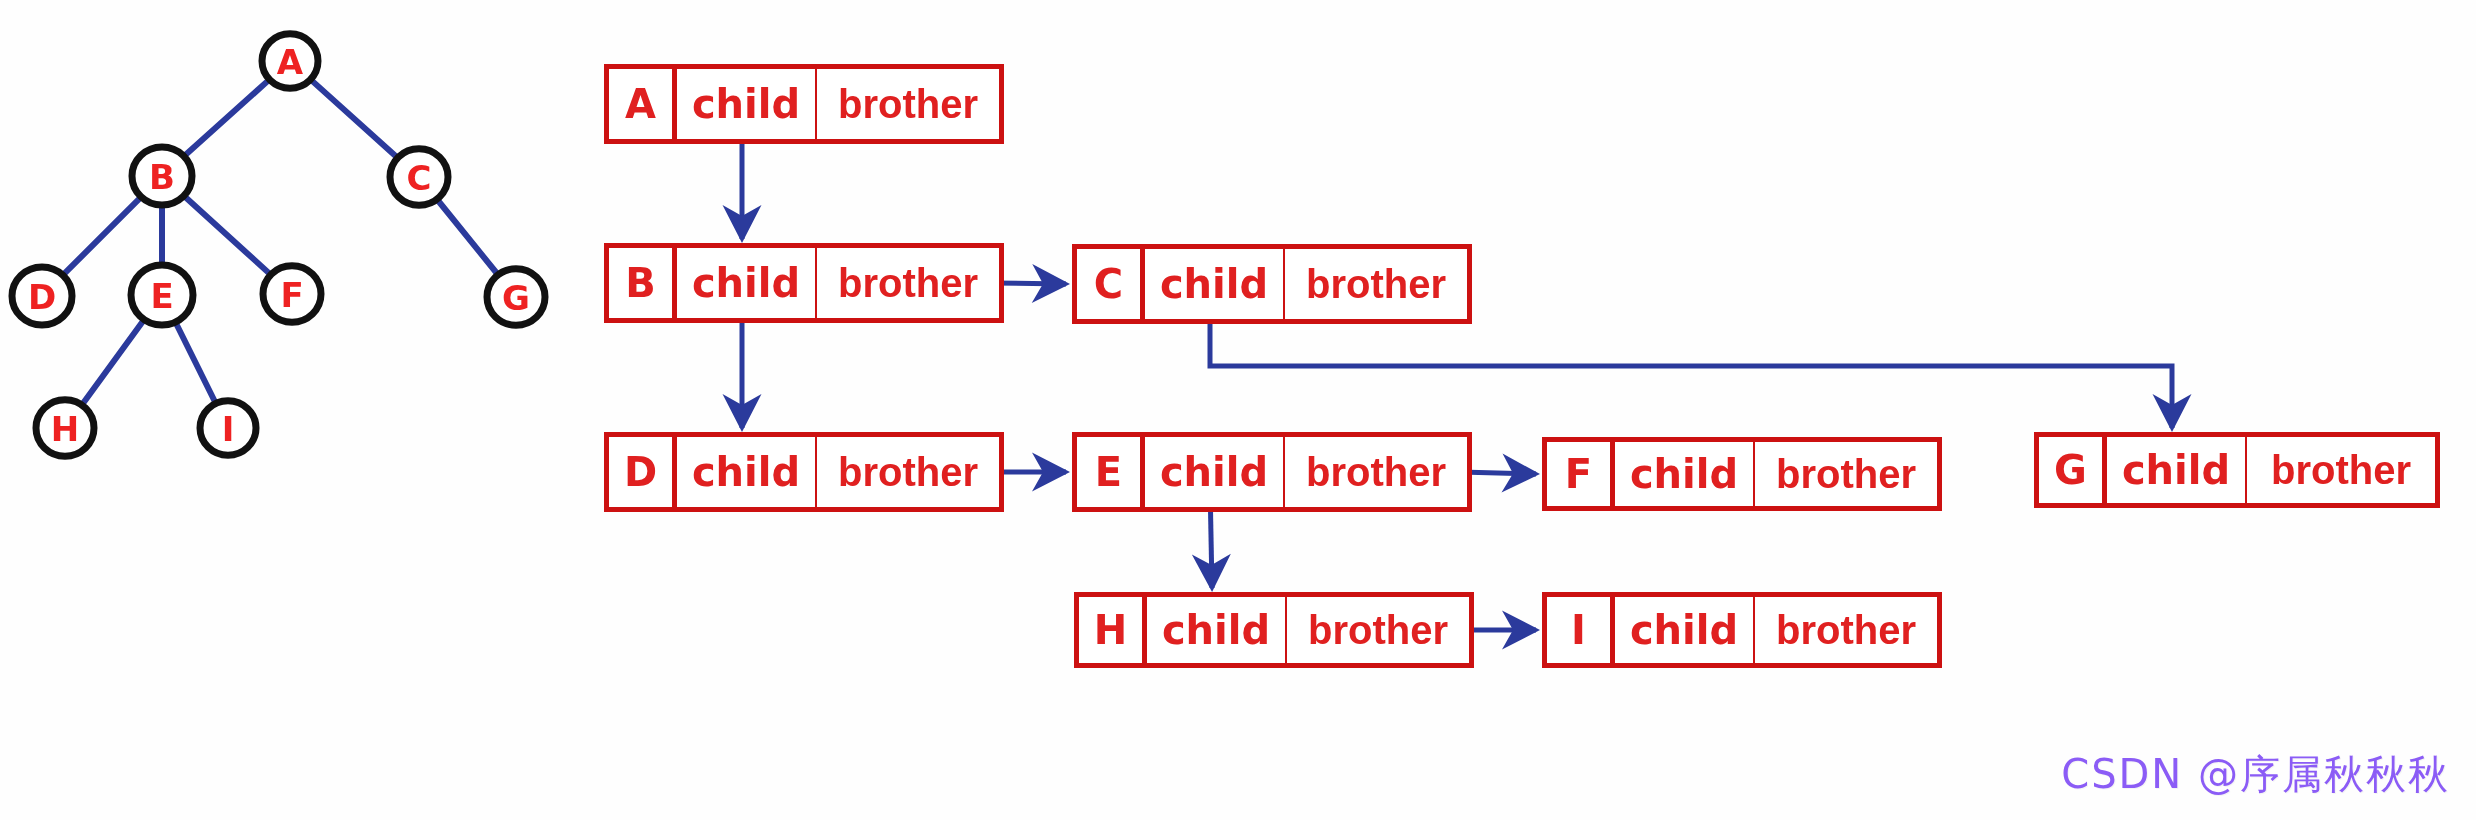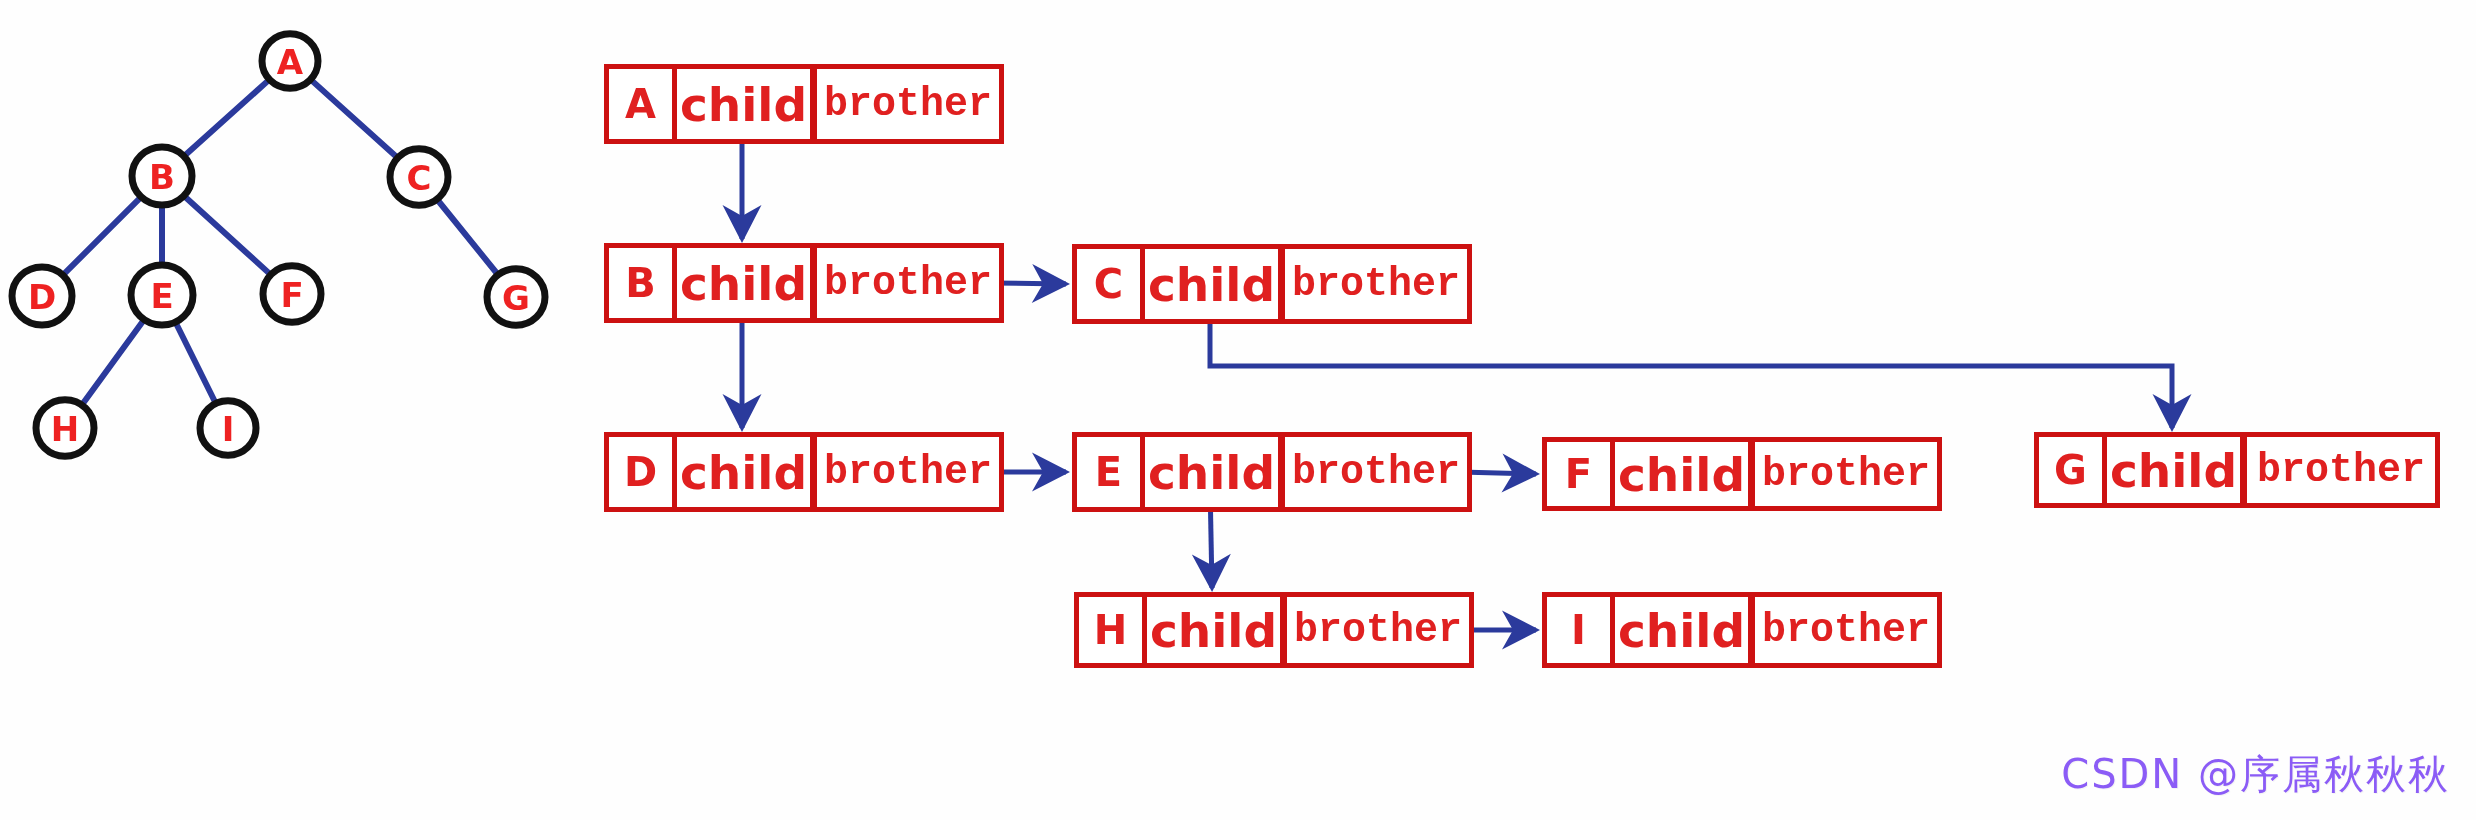--- a/index.html
+++ b/index.html
@@ -42,27 +42,27 @@
     font-weight: bold;
     box-sizing: border-box;
     letter-spacing: 0px;
   }
   .cell-key {
     border-right: 5px solid #cc1111;
     font-size: 40px;
     font-family: "DejaVu Sans", sans-serif;
   }
   .cell-child {
-    border-right: 7px solid #15803d;
-    font-size: 47px;
+    border-right: 2px solid #15803d;
+    font-size: 40px;
     font-family: "DejaVu Sans", sans-serif;
   }
   .cell-brother {
     font-size: 40px;
-    font-family: Liberation Mono, monospace;
+    font-family: Liberation Sans, sans-serif;
   }
   
   #watermark {
     position: absolute;
     right: 26px;
     bottom: 18px;
     color: #8b5cf6;
     font-size: 40px;
     font-family: "DejaVu Sans", sans-serif;
     letter-spacing: 2px;

